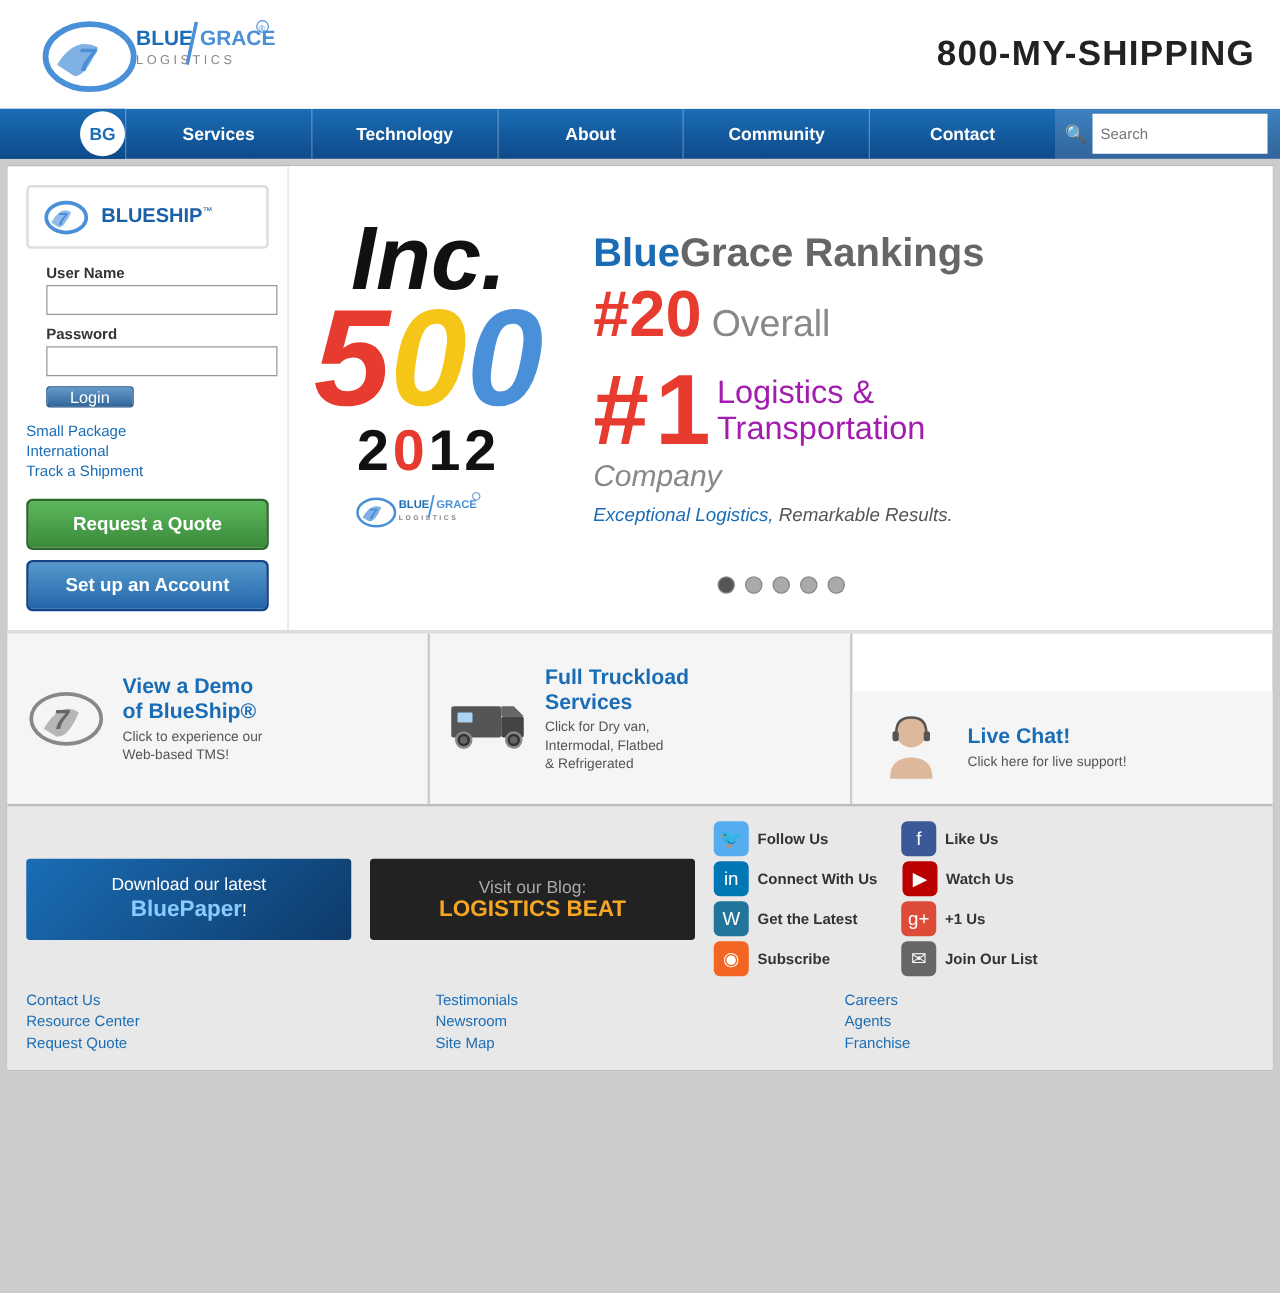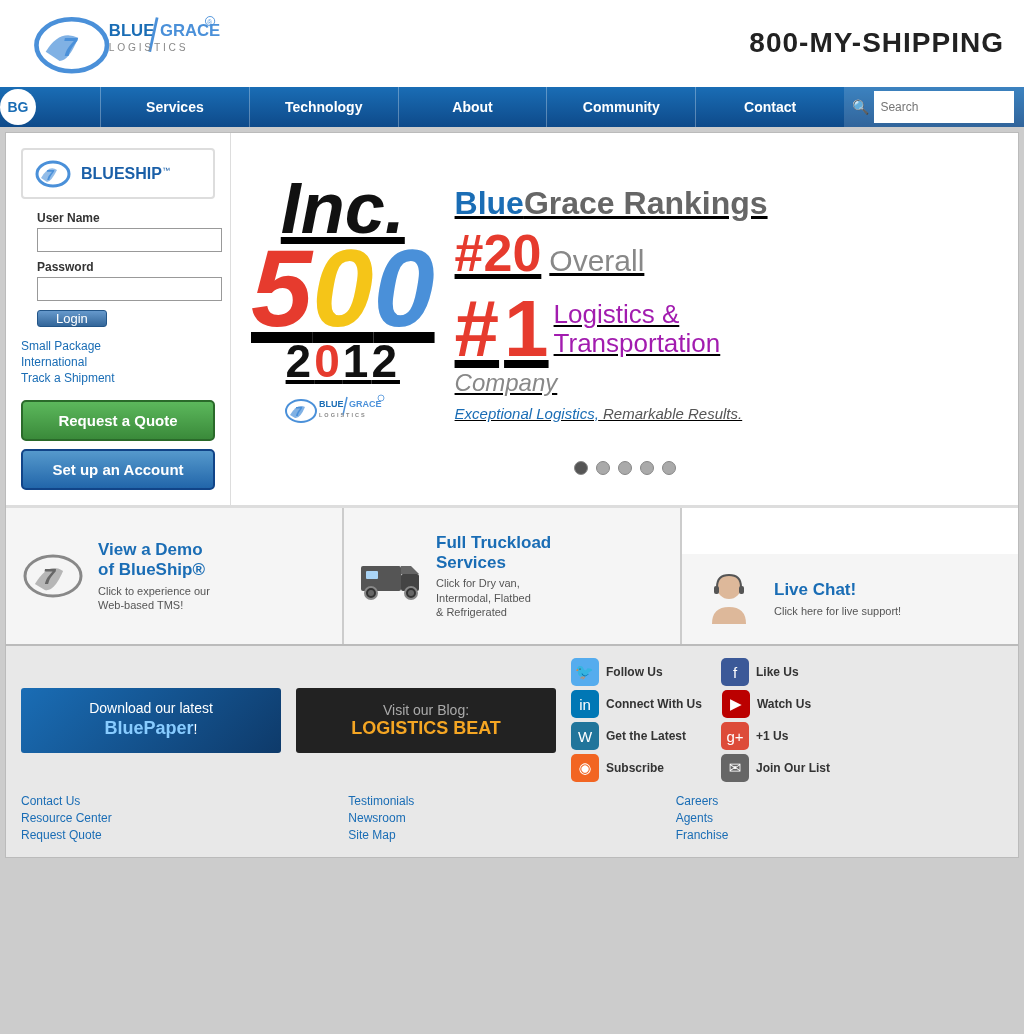--- a/index.html
+++ b/index.html
@@ -6,21 +6,21 @@
     body { font-family: Arial, sans-serif; background: #ccc; width: 1024px; }
 
     
     #header { display: flex; align-items: center; justify-content: space-between; background: #fff; padding: 10px 20px; height: 85px; }
     #logo-area { display: flex; align-items: center; }
     #logo-svg { width: 200px; height: 65px; }
     #phone { font-size: 28px; font-weight: bold; color: #222; letter-spacing: 1px; }
 
     
     #nav { display: flex; background: linear-gradient(to bottom, #1a6db5, #0e4a8a); height: 42px; align-items: stretch; border-top: 2px solid #fff; }
-    .nav-logo { width: 100px; display: flex; align-items: center; justify-content: flex-start; background: linear-gradient(to bottom, #1a6db5, #0e4a8a); }
+    .nav-logo { width: 100px; display: flex; align-items: center; justify-content: flex-end; background: linear-gradient(to bottom, #1a6db5, #0e4a8a); }
     .nav-logo-circle { width: 36px; height: 36px; background: #fff; border-radius: 50%; display: flex; align-items: center; justify-content: center; font-weight: bold; color: #1a6db5; font-size: 14px; }
     .nav-item { flex: 1; display: flex; align-items: center; justify-content: center; color: #fff; font-size: 14px; cursor: pointer; border-left: 1px solid rgba(255,255,255,0.3); font-weight: bold; }
     .nav-search { display: flex; align-items: center; background: rgba(255,255,255,0.15); padding: 0 8px; gap: 5px; min-width: 180px; }
     .nav-search input { background: #fff; border: none; height: 24px; padding: 2px 6px; font-size: 12px; width: 140px; outline: none; }
 
     
     #main { background: #fff; border: 1px solid #bbb; margin: 5px; }
 
     
     #content-area { display: flex; }
@@ -31,21 +31,21 @@
     .form-label { font-size: 12px; color: #333; margin-bottom: 3px; display: block; font-weight: bold; }
     .form-input { width: 185px; height: 24px; border: 1px solid #999; padding: 2px 4px; font-size: 12px; display: block; margin-bottom: 8px; }
     .login-btn { background: linear-gradient(to bottom, #6699cc, #336699); color: #fff; border: 1px solid #225588; padding: 0 18px; font-size: 13px; cursor: pointer; border-radius: 3px; margin-bottom: 12px; }
     .left-links { margin-bottom: 15px; }
     .left-link { display: block; color: #1a6db5; font-size: 12px; text-decoration: none; margin-bottom: 2px; }
     .green-btn { display: block; background: linear-gradient(to bottom, #5cb85c, #3a8a3a); color: #fff; text-align: center; padding: 10px; font-size: 15px; font-weight: bold; border-radius: 5px; margin-bottom: 8px; cursor: pointer; text-decoration: none; border: 2px solid #2a6a2a; }
     .blue-btn { display: block; background: linear-gradient(to bottom, #5599cc, #2266aa); color: #fff; text-align: center; padding: 10px; font-size: 15px; font-weight: bold; border-radius: 5px; cursor: pointer; text-decoration: none; border: 2px solid #114488; }
 
     
     #banner-area { flex: 1; position: relative; background: #fff; min-height: 335px; overflow: hidden; display: flex; flex-direction: column; align-items: center; justify-content: center; }
-    #banner-content { width: 100%; padding: 20px; display: flex; align-items: center; justify-content: center; min-height: 300px; text-decoration: underline; }
+    #banner-content { width: 100%; padding: 20px; display: flex; gap: 20px; align-items: center; justify-content: center; min-height: 300px; }
 
     #rankings-box { flex: 1; padding-left: 20px; }
     .rank-title { font-size: 32px; font-weight: bold; }
     .rank-title .blue { color: #1a6db5; }
 
     #dots { display: flex; gap: 8px; justify-content: center; margin: 8px 0 10px 0; }
     .dot { width: 14px; height: 14px; border-radius: 50%; background: #aaa; cursor: pointer; border: 1px solid #888; }
     .dot.active { background: #555; }
 
     

